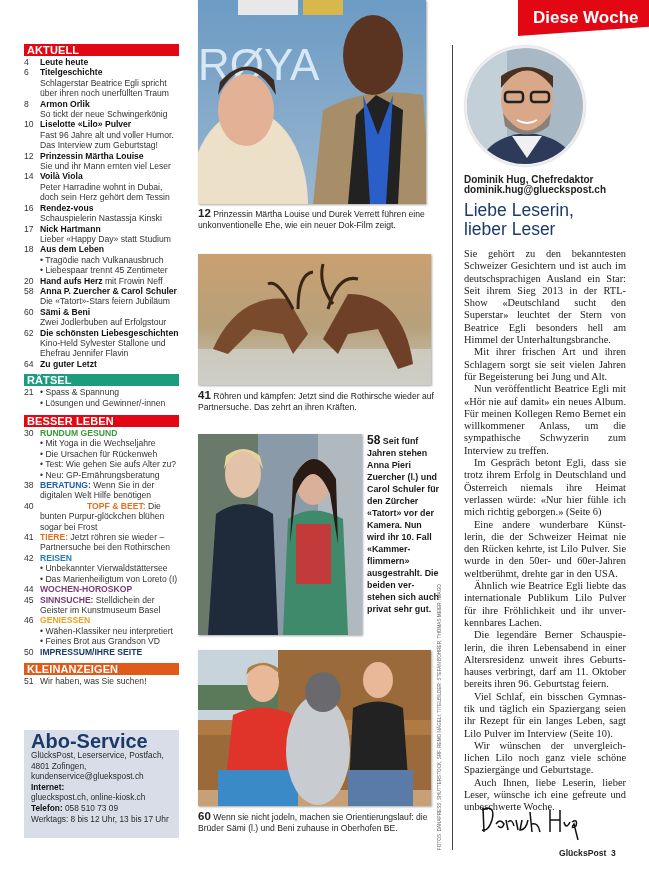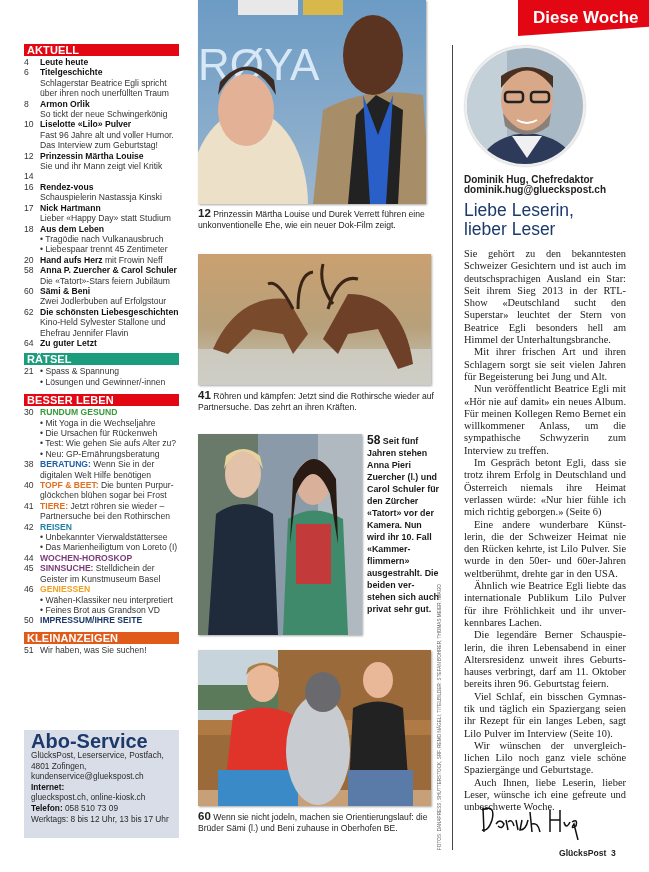--- a/index.html
+++ b/index.html
@@ -72,25 +72,29 @@
         <span class="pg">10</span>
         <div class="body">
           <div><span class="t">Liselotte «Lilo» Pulver</span></div>
           <div class="d">Fast 96 Jahre alt und voller Humor. Das Interview zum Geburtstag!</div>
         </div>
       </div>
       <div class="entry">
         <span class="pg">12</span>
         <div class="body">
           <div><span class="t">Prinzessin Märtha Louise</span></div>
-          <div class="d">Sie und ihr Mann zeigt viel Kritik</div>
+          <div class="d">Sie und ihr Mann ernten viel Leser</div>
         </div>
       </div>
       <div class="entry">
         <span class="pg">14</span>
+        <div class="body">
+          <div><span class="t">Voilà Viola</span></div>
+          <div class="d">Peter Harradine wohnt in Dubai, doch sein Herz gehört dem Tessin</div>
+        </div>
       </div>
       <div class="entry">
         <span class="pg">16</span>
         <div class="body">
           <div><span class="t">Rendez-vous</span></div>
           <div class="d">Schauspielerin Nastassja Kinski</div>
         </div>
       </div>
       <div class="entry">
         <span class="pg">17</span>
@@ -165,21 +169,21 @@
       </div>
       <div class="entry">
         <span class="pg">38</span>
         <div class="body">
           <div><span class="t" style="color: rgb(31, 95, 168);">BERATUNG:</span><span class="d"> Wenn Sie in der digitalen Welt Hilfe benötigen</span></div>
         </div>
       </div>
       <div class="entry">
         <span class="pg">40</span>
         <div class="body">
-          <div><span class="t" style="color: rgb(224, 112, 31);">TOPF &amp; BEET:</span><span class="d"> Die bunten Purpur-glöckchen blühen sogar bei Frost</span></div>
+          <div><span class="t" style="color: rgb(224, 112, 31); margin-left: 47px;">TOPF &amp; BEET:</span><span class="d"> Die bunten Purpur-glöckchen blühen sogar bei Frost</span></div>
         </div>
       </div>
       <div class="entry">
         <span class="pg">41</span>
         <div class="body">
           <div><span class="t" style="color: rgb(224, 112, 31);">TIERE:</span><span class="d"> Jetzt röhren sie wieder – Partnersuche bei den Rothirschen</span></div>
         </div>
       </div>
       <div class="entry">
         <span class="pg">42</span>

